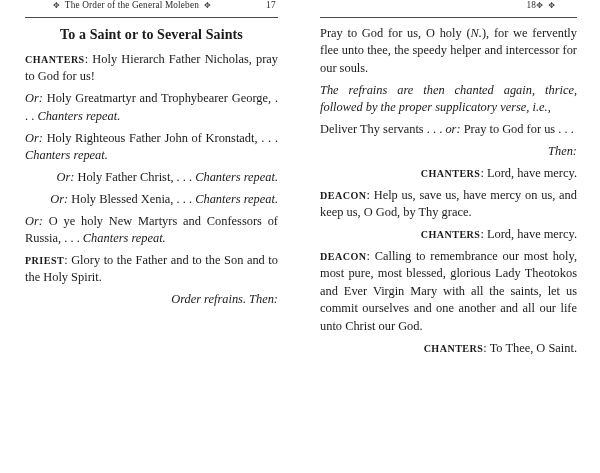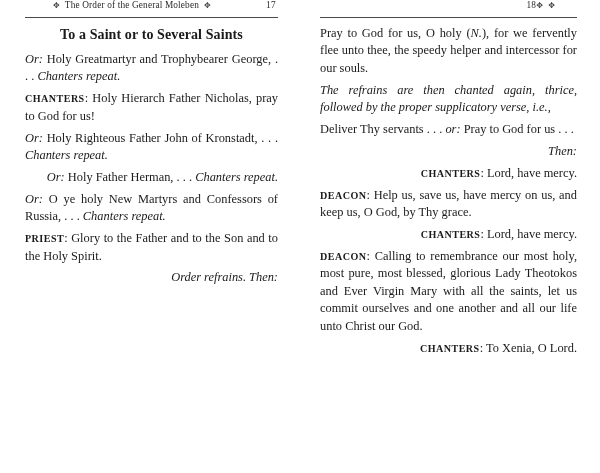--- a/index.html
+++ b/index.html
@@ -123,28 +123,29 @@
       </span>
       <span class="folio">17</span>
     </div>
     <hr class="rule">
 
     <div class="col">
 
       <div class="section-title">To a Saint or to Several Saints</div>
 
 
+      <p class="para"><span class="spk">chanters</span>: <span>Holy Hierarch Father Nicholas, pray to God for us!</span></p>
+
       <p class="para"><span class="it">Or:</span> <span>Holy Greatmartyr and Trophybearer George, . . .</span> <span class="it">Chanters repeat.</span></p>
-
-      <p class="para"><span class="spk">chanters</span>: <span>Holy Hierarch Father Nicholas, pray to God for us!</span></p>
 
       <p class="para"><span class="it">Or:</span> <span>Holy Righteous Father John of Kronstadt, . . .</span> <span class="it">Chanters repeat.</span></p>
 
-      <p class="para nolast"><span class="it">Or:</span> <span>Holy Father Herman, . . .</span> <span class="it">Chanters repeat.</span></p>
+      <p class="para nolast"><span class="it">Or:</span> <span>Holy Father Christ, . . .</span> <span class="it">Chanters repeat.</span></p>
 
+      <p class="para nolast"><span class="it">Or:</span> <span>Holy Blessed Xenia, . . .</span> <span class="it">Chanters repeat.</span></p>
 
       <p class="para"><span class="it">Or:</span> <span>O ye holy New Martyrs and Confessors of Russia, . . .</span> <span class="it">Chanters repeat.</span></p>
 
       <p class="para"><span class="spk">priest</span>: <span>Glory to the Father and to the Son and to the Holy Spirit.</span></p>
 
 
       <p class="para rubric nolast">Order refrains. Then:</p>
 
     </div>
   </div>
@@ -172,18 +173,18 @@
 
 
       <p class="para nolast"><span class="spk">chanters</span>: <span>Lord, have mercy.</span></p>
 
       <p class="para"><span class="spk">deacon</span>: <span>Help us, save us, have mercy on us, and keep us, O God, by Thy grace.</span></p>
 
       <p class="para nolast"><span class="spk">chanters</span>: <span>Lord, have mercy.</span></p>
 
       <p class="para"><span class="spk">deacon</span>: <span>Calling to remembrance our most holy, most pure, most blessed, glorious Lady Theotokos and Ever Virgin Mary with all the saints, let us commit ourselves and one another and all our life unto Christ our God.</span></p>
 
-      <p class="para nolast"><span class="spk">chanters</span>: <span>To Xenia, O Lord.</span></p>
+      <p class="para nolast"><span class="spk">chanters</span>: <span>To Thee, O Saint.</span></p>
 
     </div>
   </div>
 
 </div>
 
 </body></html>

